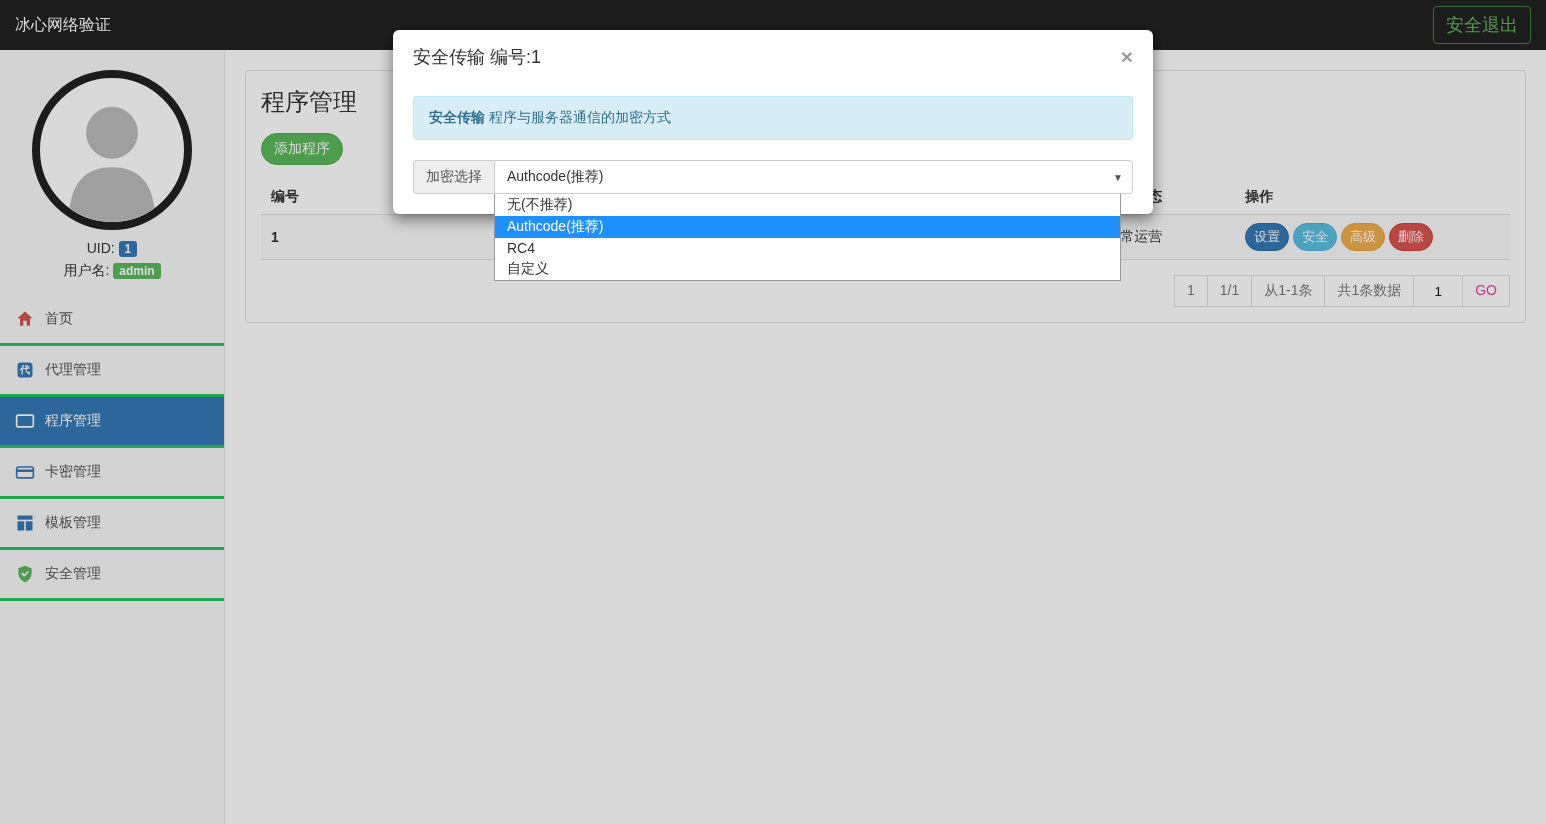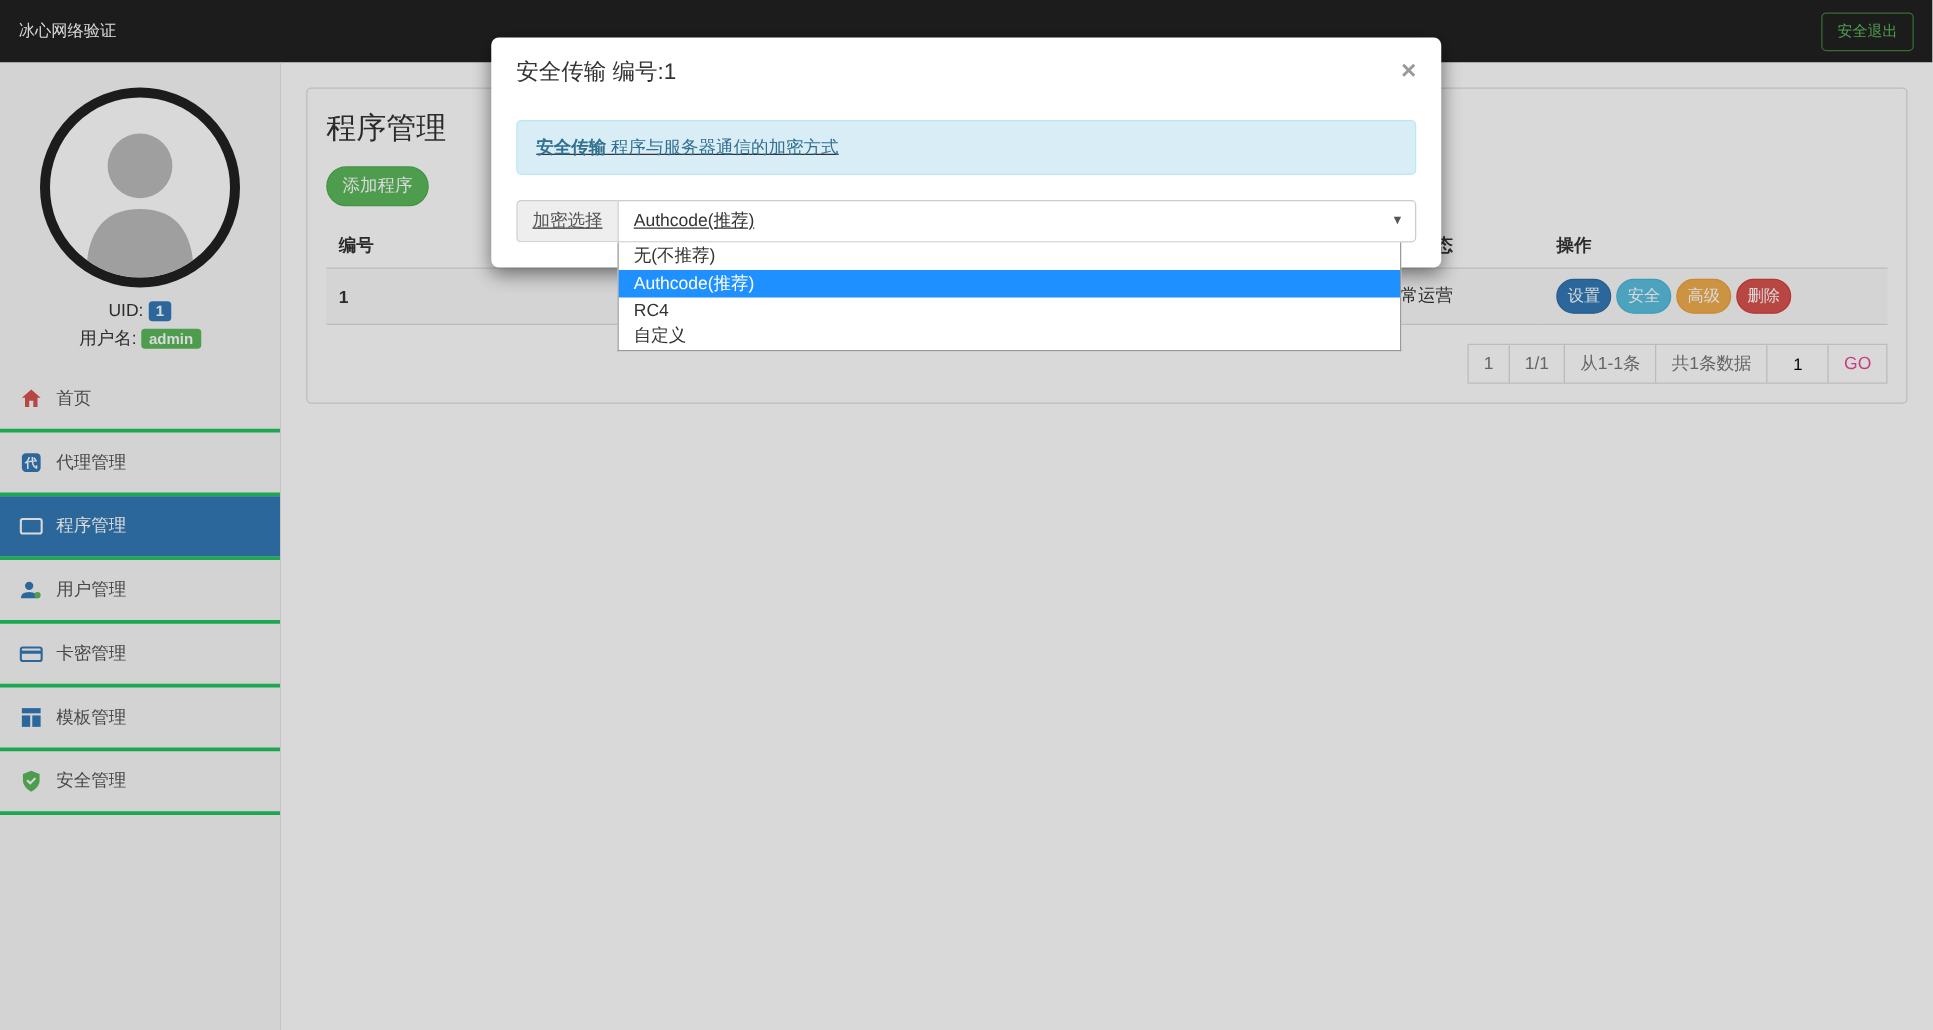--- a/index.html
+++ b/index.html
@@ -1,20 +1,20 @@
 <!DOCTYPE html>
 <html><head>
 <meta charset="utf-8">
 <style>
 * { box-sizing: border-box; margin: 0; padding: 0; }
 body { font-family: "Microsoft YaHei", Arial, sans-serif; font-size: 14px; color: #333; background: #fff; }
 
 .topbar { background: #222; color: #9d9d9d; height: 50px; display: flex; align-items: center; padding: 0 15px; justify-content: space-between; }
-.brand { color: #fff; font-size: 13px; }
-.logout-btn { background: transparent; border: 1px solid #398439; color: #5cb85c; padding: 6px 12px; border-radius: 4px; cursor: pointer; font-size: 12px; }
+.brand { color: #fff; font-size: 16px; }
+.logout-btn { background: transparent; border: 1px solid #398439; color: #5cb85c; padding: 6px 12px; border-radius: 4px; cursor: pointer; font-size: 18px; }
 
 .layout { display: flex; }
 .sidebar { width: 225px; background: #f8f8f8; border-right: 1px solid #e7e7e7; height: calc(100vh - 50px); }
 .profile { text-align: center; padding: 20px 10px 15px; }
 .avatar { width: 160px; height: 160px; border-radius: 50%; margin: 0 auto 10px; position: relative; background: #fff; border: 8px solid #222; overflow: hidden; }
 .avatar svg { width: 100%; height: 100%; }
 .uid-line { margin-top: 5px; font-size: 14px; }
 .badge-blue { background: #337ab7; color: #fff; padding: 1px 6px; border-radius: 3px; font-size: 12px; font-weight: bold; }
 .badge-green { background: #5cb85c; color: #fff; padding: 1px 6px; border-radius: 3px; font-size: 12px; font-weight: bold; }
 .username-line { margin-top: 6px; font-size: 14px; }
@@ -45,21 +45,21 @@
 .pagination { display: flex; justify-content: flex-end; gap: 0; margin-top: 15px; align-items: stretch; }
 .page-item { border: 1px solid #ddd; padding: 6px 12px; color: #777; background: #fff; margin-left: -1px; }
 .page-item.link { color: #ec4899; cursor: pointer; }
 .page-input { width: 50px; border: 1px solid #ddd; text-align: center; margin-left: -1px; padding: 6px 4px; }
 
 .overlay { position: fixed; inset: 0; background: rgba(0,0,0,0.15); z-index: 100; }
 .modal { position: fixed; top: 30px; left: 50%; transform: translateX(-50%); width: 760px; background: #fff; border-radius: 6px; box-shadow: 0 5px 15px rgba(0,0,0,.5); z-index: 101; }
 .modal-header { padding: 15px 20px; display: flex; justify-content: space-between; align-items: center; }
 .modal-title { font-size: 18px; font-weight: 500; }
 .close-x { font-size: 21px; color: #999; background: none; border: none; cursor: pointer; font-weight: bold; }
-.modal-body { padding: 12px 20px 20px; text-decoration: underline; }
+.modal-body { padding: 12px 20px 20px; }
 .alert-info { background: #d9edf7; border: 1px solid #bce8f1; color: #31708f; padding: 12px 15px; border-radius: 4px; margin-bottom: 20px; }
 .alert-info strong { color: #31708f; font-weight: bold; }
 .input-group { display: flex; }
 .input-group-addon { background: #eee; border: 1px solid #ccc; padding: 7px 12px; border-radius: 4px 0 0 4px; color: #555; border-right: none; }
 .select-wrap { flex: 1; position: relative; }
 .form-select { width: 100%; padding: 7px 12px; border: 1px solid #ccc; border-radius: 0 4px 4px 0; background: #fff; font-size: 14px; appearance: none; cursor: pointer; }
 .select-arrow { position: absolute; right: 10px; top: 50%; transform: translateY(-50%); pointer-events: none; color: #555; font-size: 10px; }
 .dropdown-list { position: absolute; top: 100%; left: 0; right: 12px; background: #fff; border: 1px solid #999; border-top: none; z-index: 200; }
 .dropdown-item { padding: 2px 12px; cursor: pointer; font-size: 14px; }
 .dropdown-item.selected { background: #1e90ff; color: #fff; }
@@ -113,32 +113,20 @@
           </a>
         </li>
       <li class="active">
           <a href="#">
             <span class="nav-icon">
               <svg width="20" height="20" viewBox="0 0 24 24">
                 <rect x="2" y="5" width="20" height="14" rx="2" fill="none" stroke="#fff" stroke-width="2"></rect>
               </svg>
             </span>
             <span>程序管理</span>
-          </a>
-        </li>
-      <li>
-          <a href="#">
-            <span class="nav-icon">
-              <svg width="20" height="20" viewBox="0 0 24 24">
-                <circle cx="10" cy="8" r="4" fill="#337ab7"></circle>
-                <path d="M 2 20 Q 2 14 10 14 Q 18 14 18 20" fill="#337ab7"></path>
-                <circle cx="18" cy="17" r="3" fill="#5cb85c"></circle>
-              </svg>
-            </span>
-            <span>用户管理</span>
           </a>
         </li>
       <li>
           <a href="#">
             <span class="nav-icon">
               <svg width="20" height="20" viewBox="0 0 24 24">
                 <rect x="2" y="6" width="20" height="13" rx="2" fill="none" stroke="#337ab7" stroke-width="2"></rect>
                 <rect x="2" y="9" width="20" height="3" fill="#337ab7"></rect>
               </svg>
             </span>

